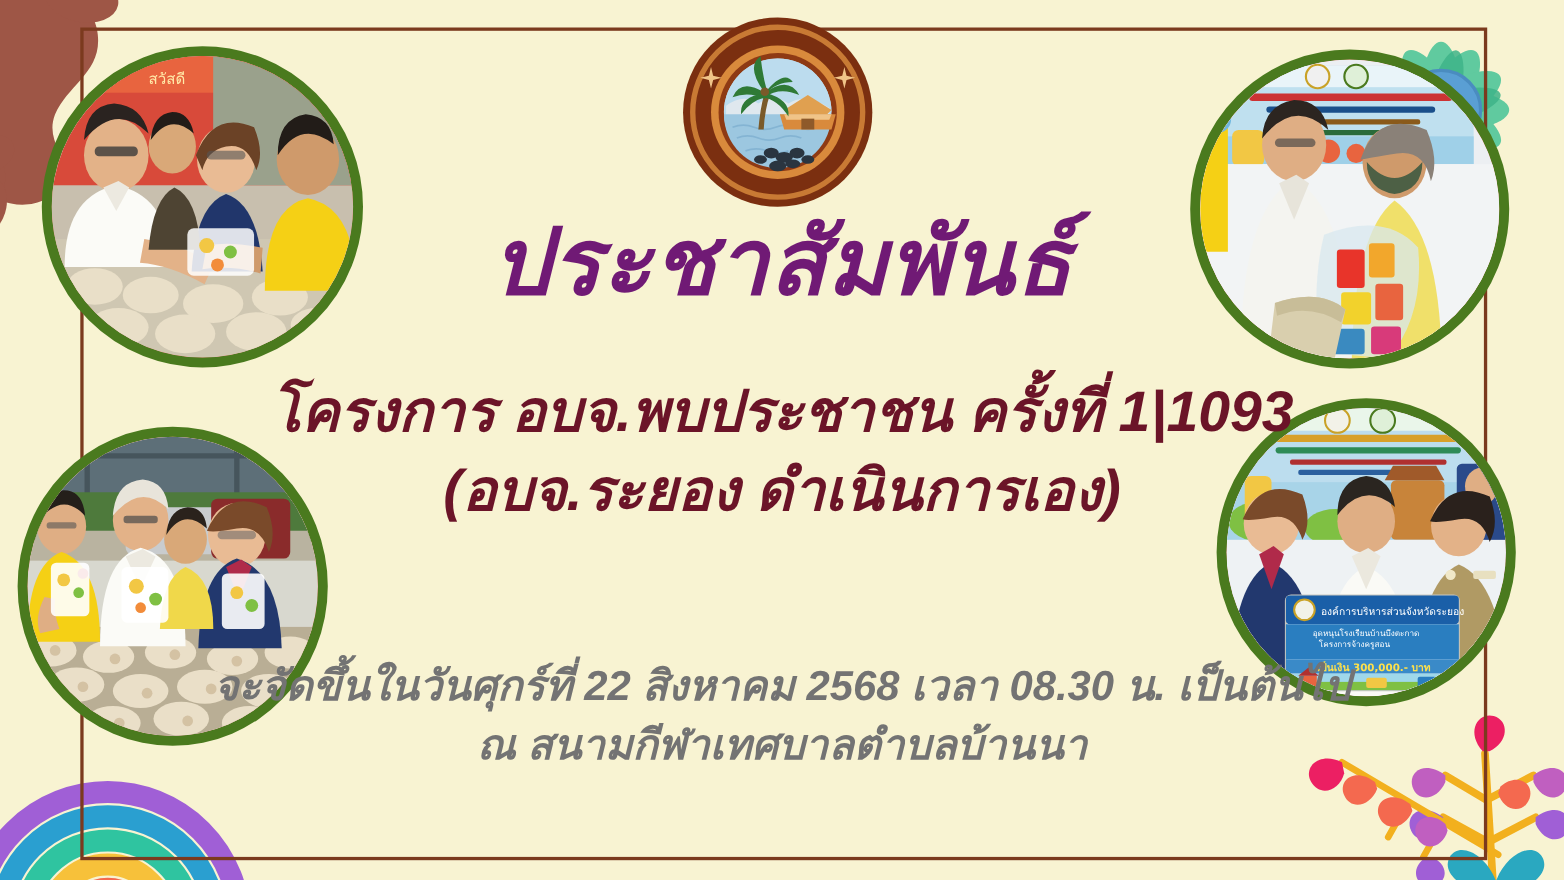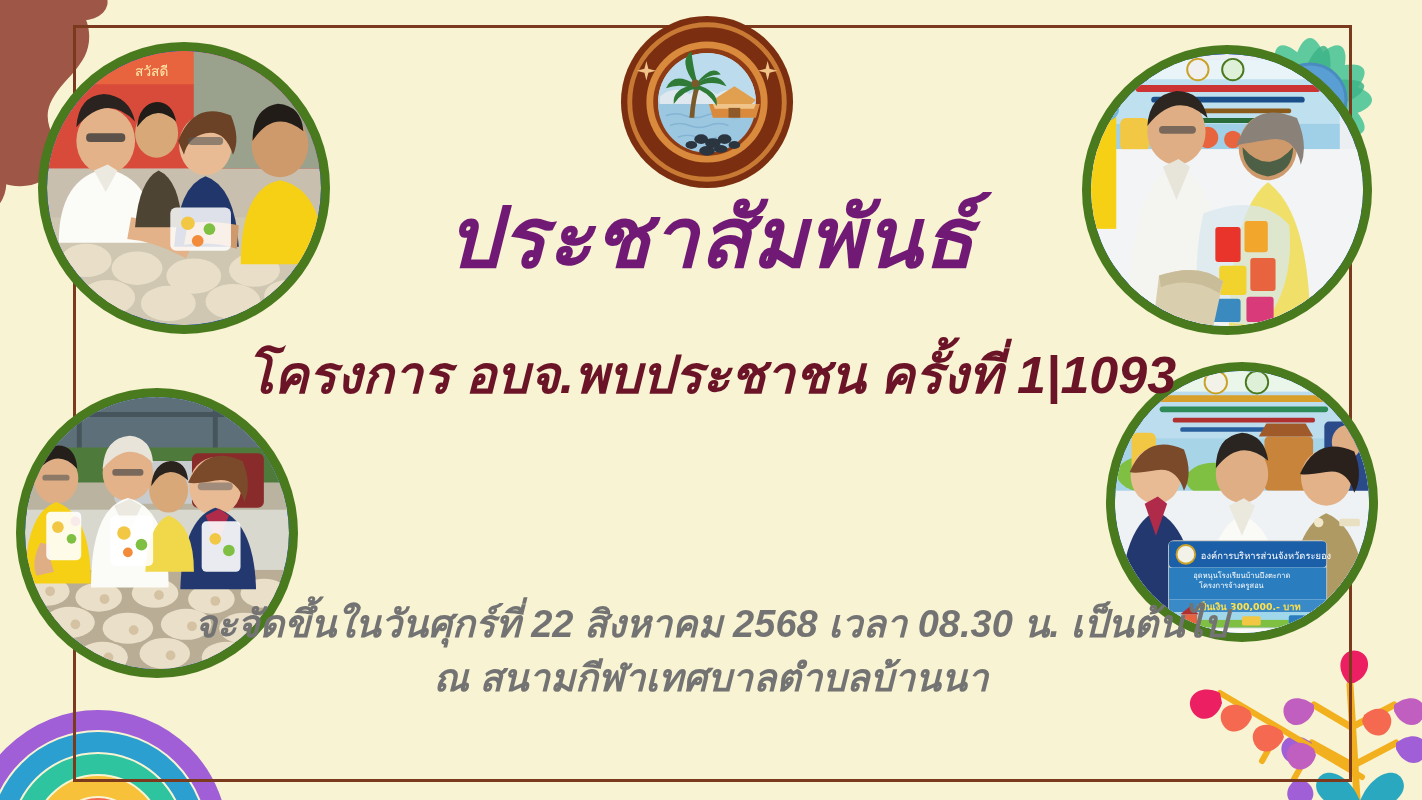--- a/index.html
+++ b/index.html
@@ -47,21 +47,21 @@
   
   .accent-tl2 { left: -18px; top: 120px; width: 70px; height: 110px; }
 
   
   .photo {
     position: absolute;
     border-radius: 50%;
     overflow: hidden;
     border: 9px solid #4a7a1e;
     box-sizing: border-box;
-    background: #1d4ed8;
+    background: #fca5a5;
   }
   .photo .ph-inner {
     position: absolute;
     inset: 0;
     border-radius: 50%;
     overflow: hidden;
   }
   .photo svg { display: block; width: 100%; height: 100%; }
 
   .photo-tl { left: 38px;  top: 42px;  width: 292px; height: 292px; }
@@ -532,20 +532,21 @@
       </g>
     </svg>
   </div>
 
   <div class="content">
 
     <div class="headline">ประชาสัมพันธ์</div>
 
     <div class="subtitle">
       <span class="line1">โครงการ อบจ.พบประชาชน ครั้งที่ 1|1093</span>
+      <span class="line2">(อบจ.ระยอง ดำเนินการเอง)</span>
     </div>
 
     <div class="details">
       <span>จะจัดขึ้นในวันศุกร์ที่ 22 สิงหาคม 2568 เวลา 08.30 น. เป็นต้นไป</span>
       <span>ณ สนามกีฬาเทศบาลตำบลบ้านนา</span>
     </div>
 
   </div>
 
 </div>

